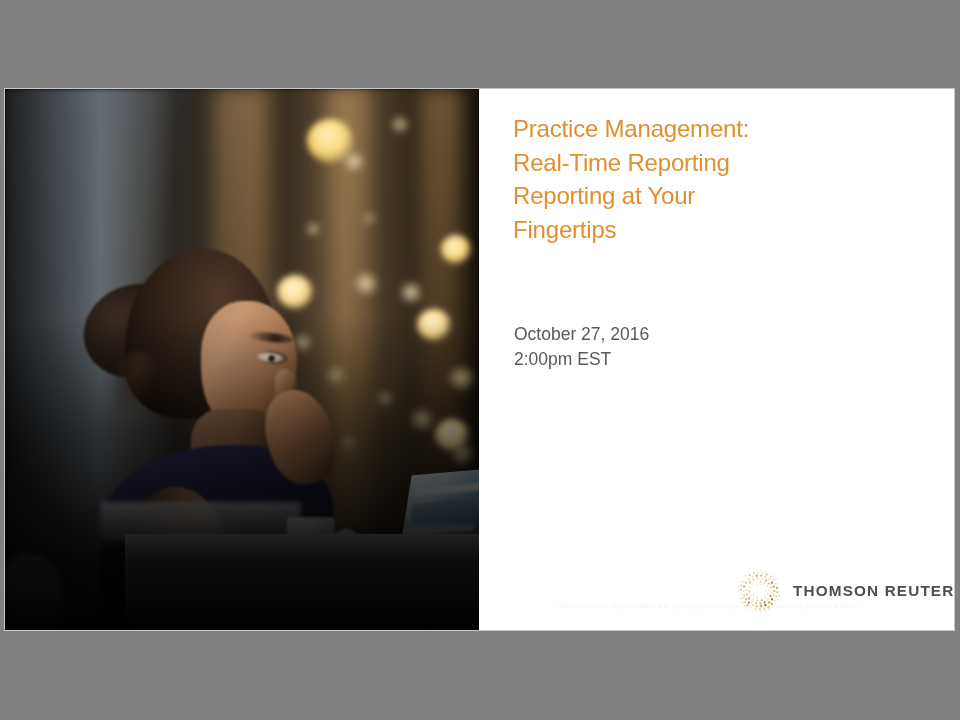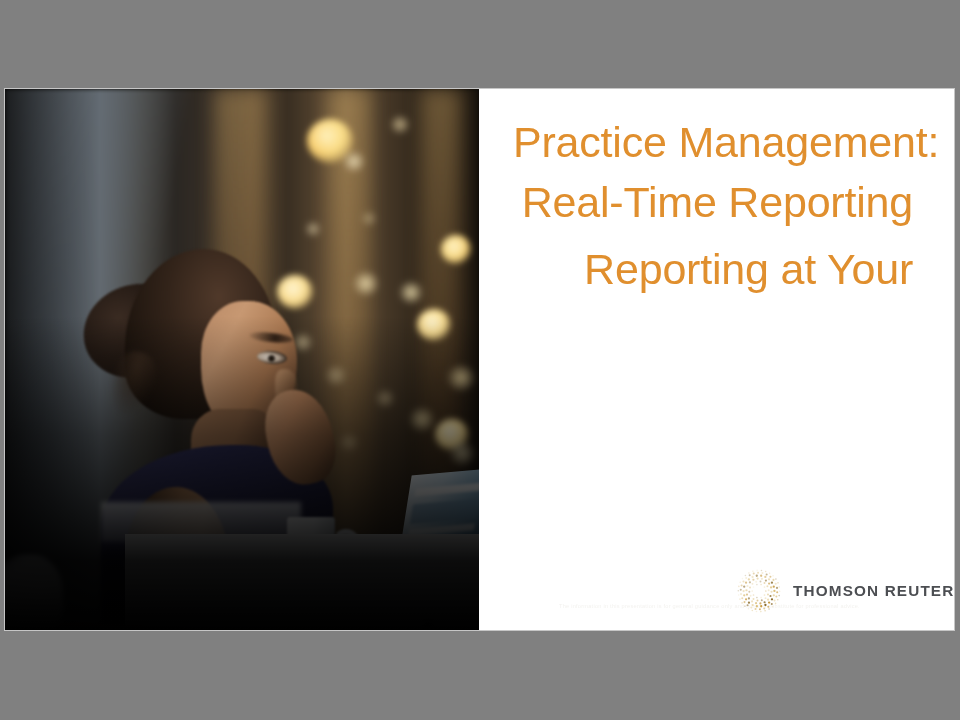--- a/index.html
+++ b/index.html
@@ -326,25 +326,24 @@
     position: absolute;
     left: 474px; top: 0;
     width: 475px; height: 541px;
     background: #ffffff;
   }
   #slide-title {
     position: absolute;
     left: 34px; top: 23px;
     width: 400px;
     color: #e08f2e;
-    font-size: 43px;
+    font-size: 24px;
     line-height: 1.405;
     font-weight: 400;
     letter-spacing: -0.2px;
-    text-align: right;
   }
   #slide-subtitle {
     position: absolute;
     left: 35px; top: 233px;
     color: #58595b;
     font-size: 17.5px;
     line-height: 1.42;
     font-weight: 400;
   }
   .sub-line { display: block; white-space: pre; }
@@ -461,23 +460,28 @@
       <div class="white-blob"></div>
 
       <div class="vignette-bottom"></div>
     </div>
 
     <div id="text-panel">
 
       <div id="slide-title">
         <span class="title-line" style="display: block; white-space: pre;">Practice Management:</span>
         <span class="title-line" style="display: block; white-space: pre;">Real-Time Reporting</span>
-        <span class="title-line" style="display: block; white-space: pre; margin-top: 6px;">Reporting at Your</span>
+        <span class="title-line" style="display: block; white-space: pre;">Reporting at Your</span>
+        <span class="title-line" style="display: block; white-space: pre;">Fingertips</span>
       </div>
 
+      <div id="slide-subtitle">
+        <span class="sub-line">October 27, 2016</span>
+        <span class="sub-line">2:00pm EST</span>
+      </div>
 
       <div id="disclaimer">The information in this presentation is for general guidance only and is not a substitute for professional advice.</div>
 
       <div id="tr-logo">
         <svg id="tr-mark" viewBox="0 0 100 100" aria-hidden="true">
           <g id="kinesis-dots">
               <circle cx="65.50" cy="50.00" r="1.90" fill="#c79a3f" opacity="0.32"></circle>
               <circle cx="62.54" cy="59.11" r="1.90" fill="#d9b96d" opacity="0.35"></circle>
               <circle cx="54.79" cy="64.74" r="1.90" fill="#e8d6a8" opacity="0.35"></circle>
               <circle cx="45.21" cy="64.74" r="1.90" fill="#8a6a28" opacity="0.31"></circle>

